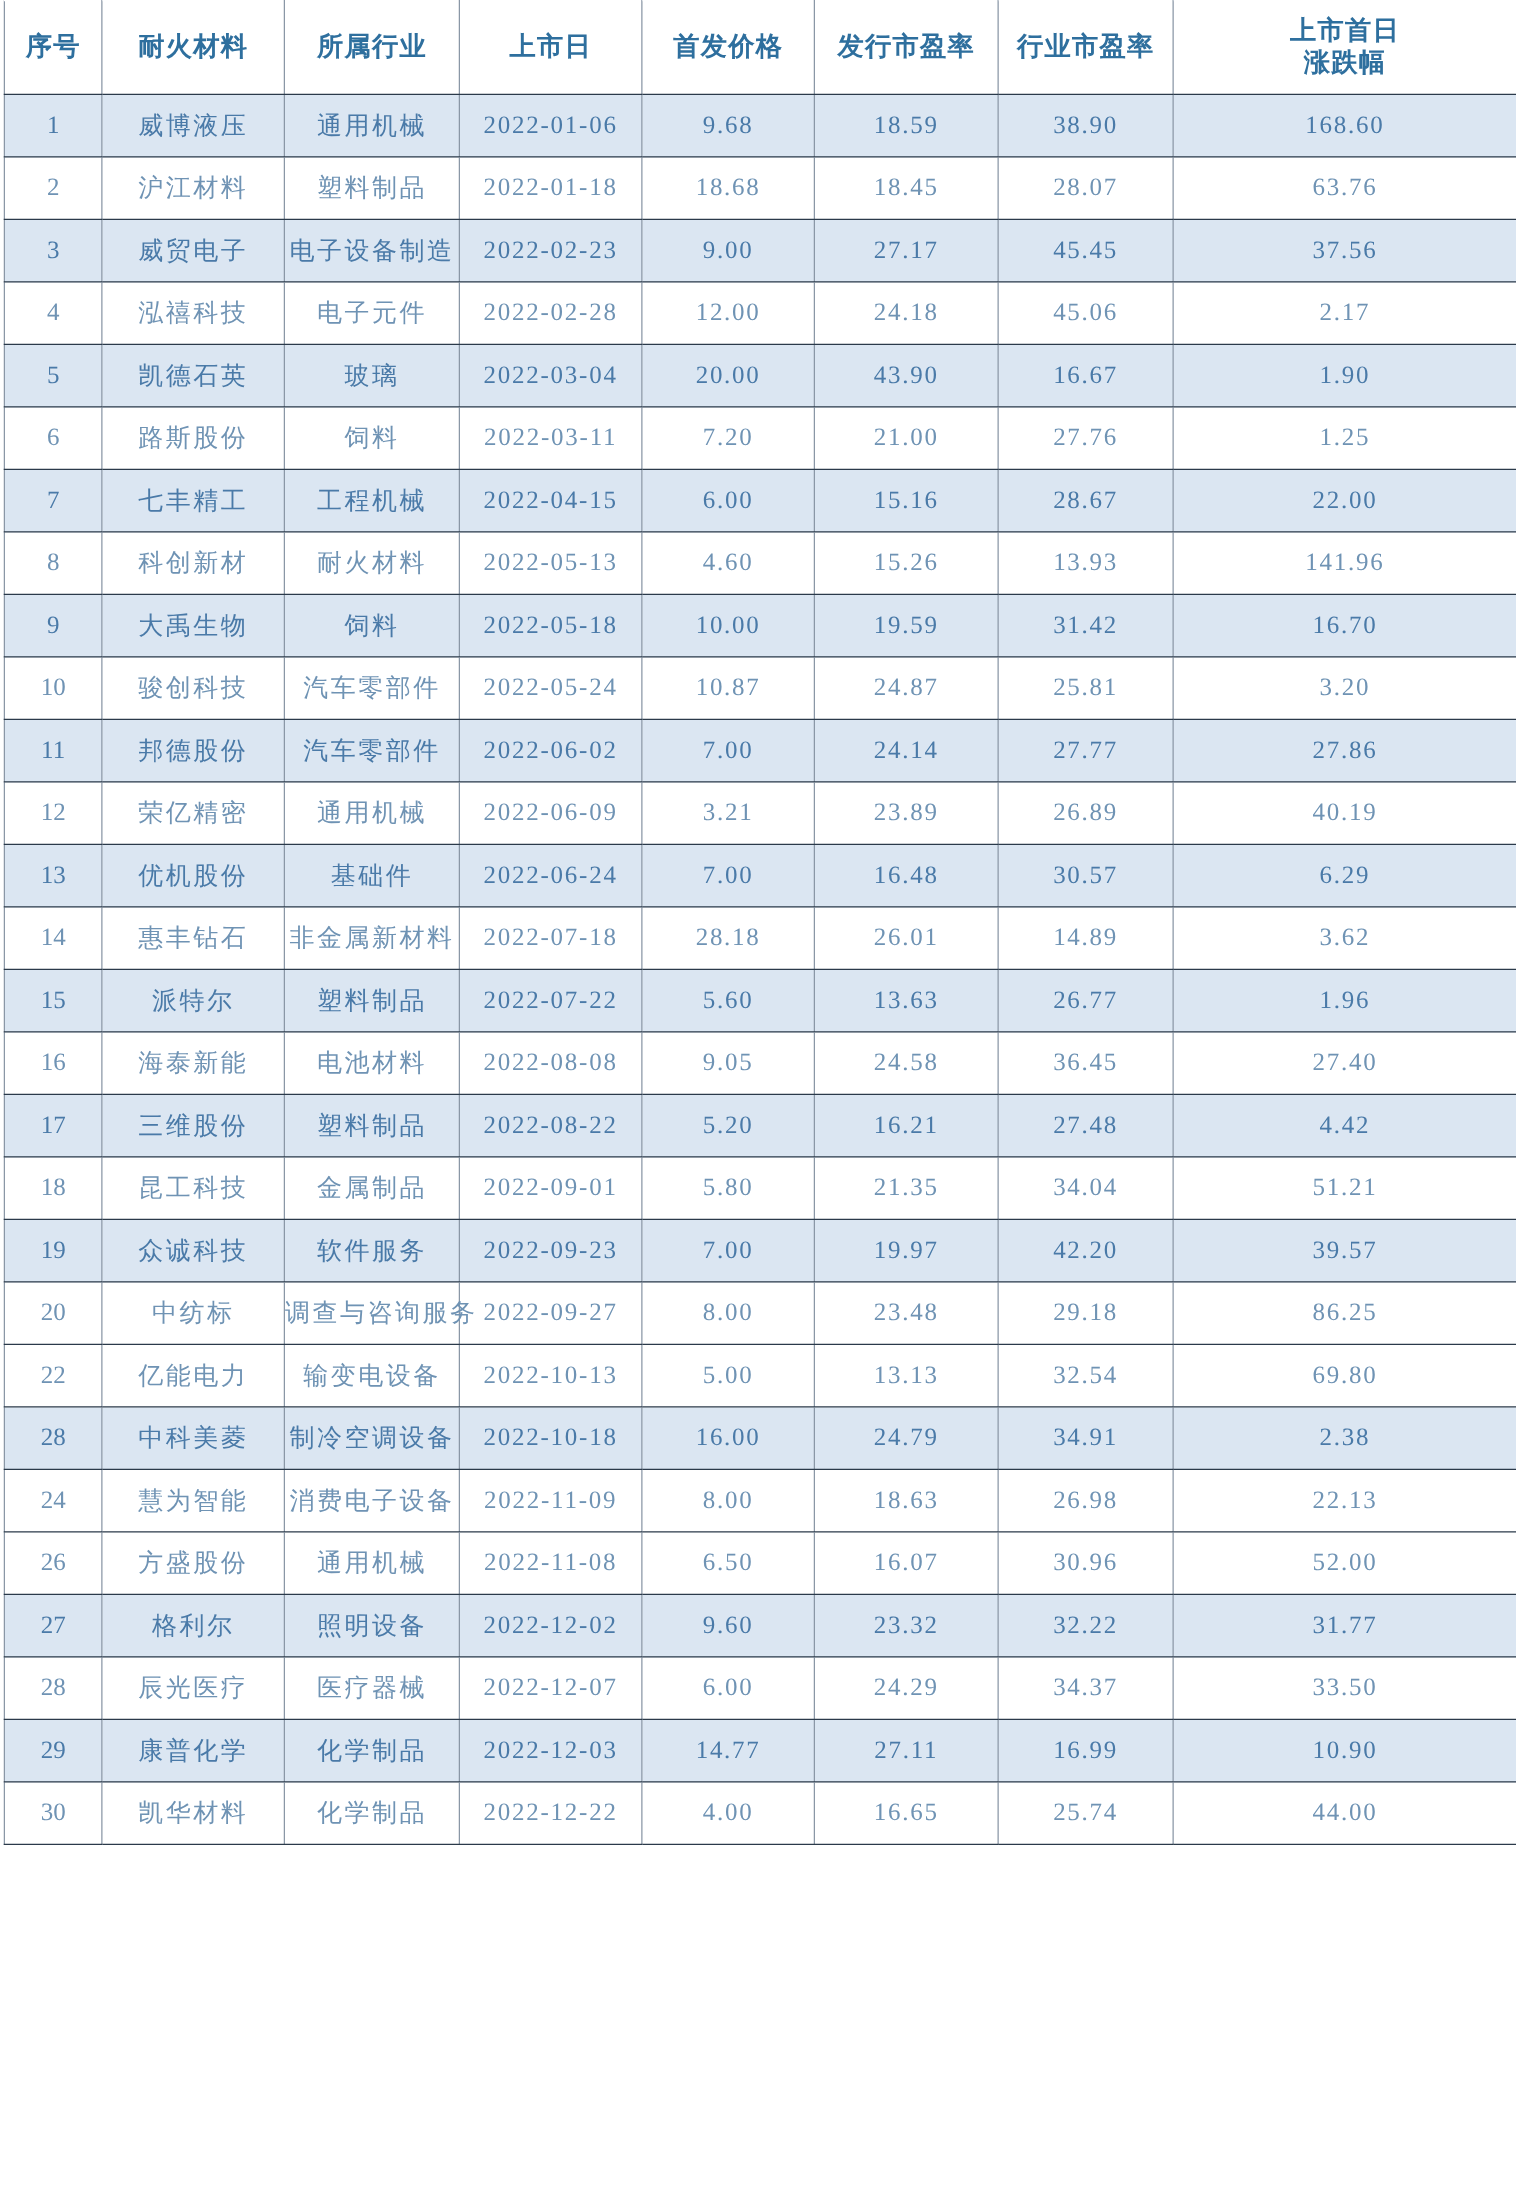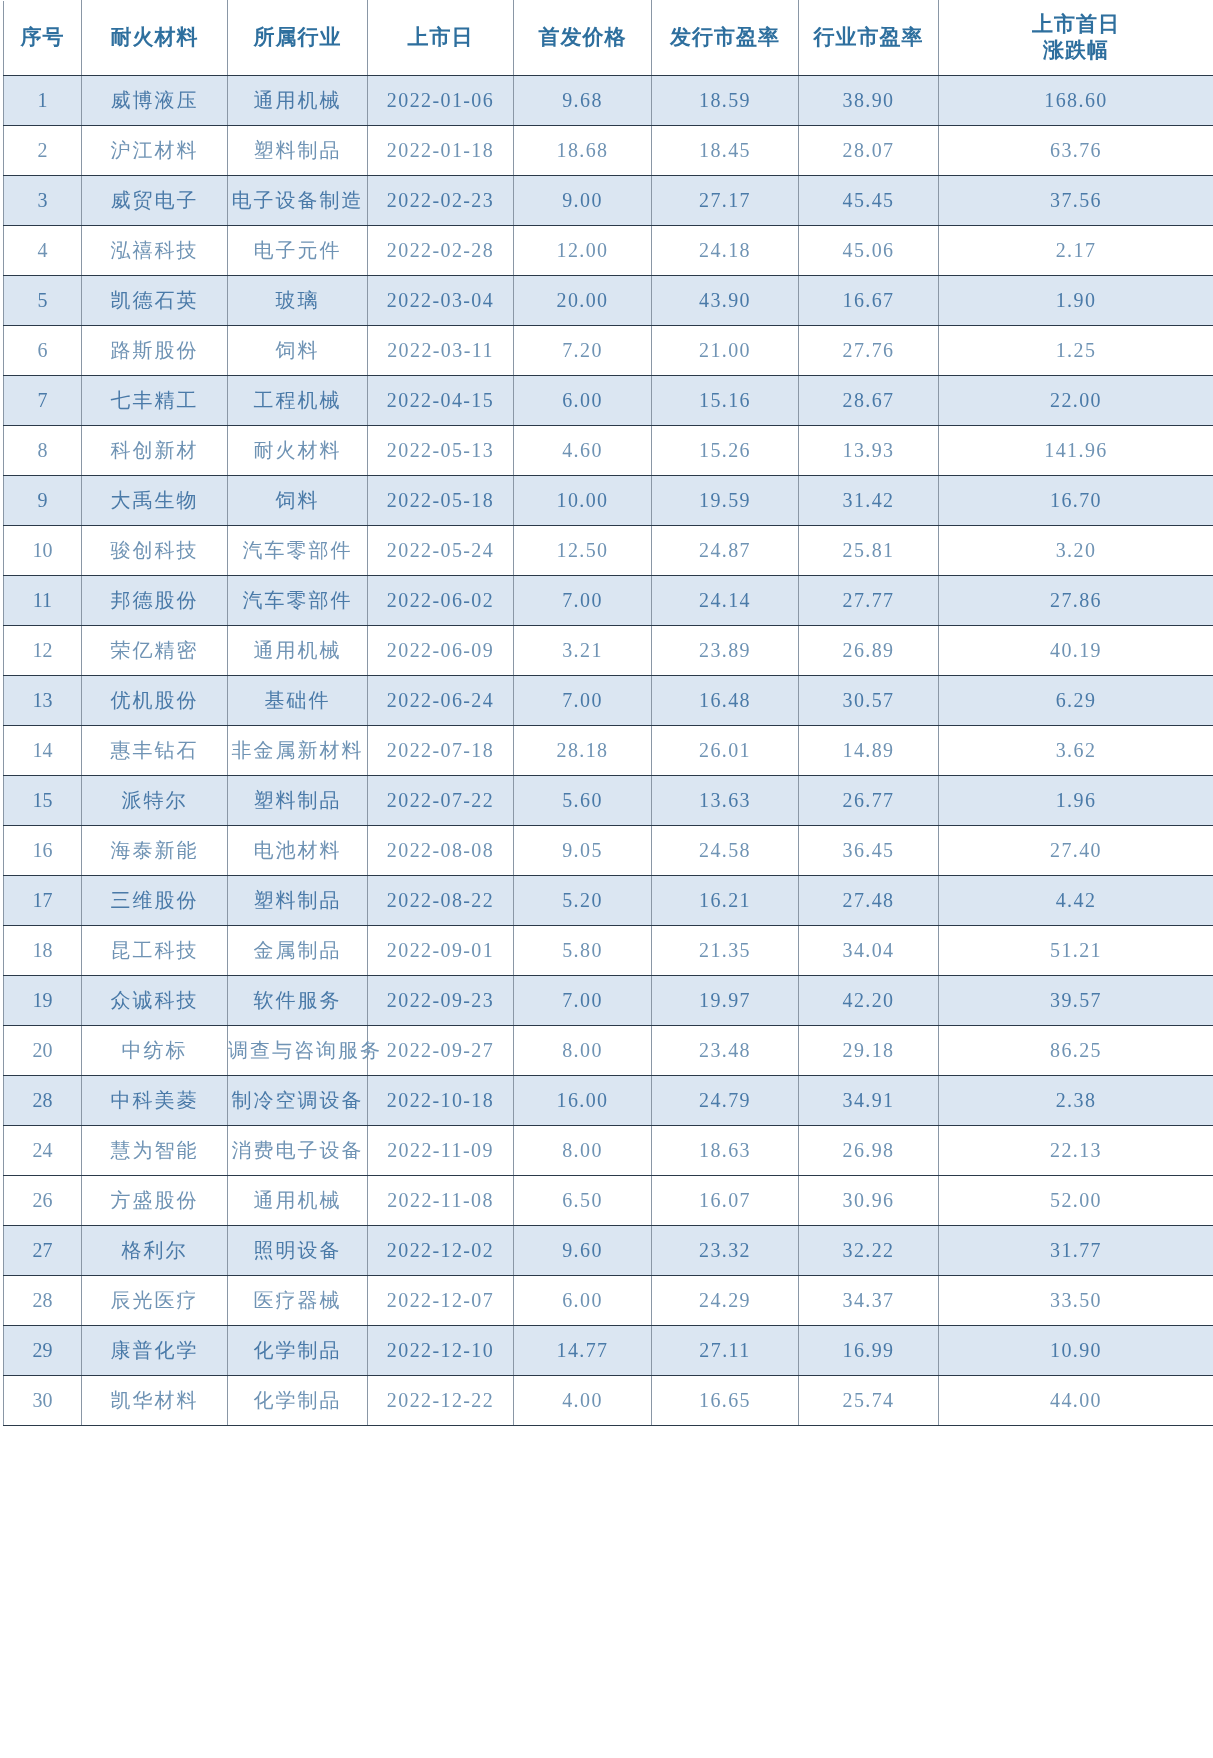--- a/index.html
+++ b/index.html
@@ -220,21 +220,21 @@
           <td class="num">10.00</td>
           <td class="num">19.59</td>
           <td class="num">31.42</td>
           <td class="num">16.70</td>
         </tr>
         <tr class="even">
           <td class="idx">10</td>
           <td class="cn">骏创科技</td>
           <td class="cn">汽车零部件</td>
           <td class="num">2022-05-24</td>
-          <td class="num">12.50</td>
+          <td class="num">10.87</td>
           <td class="num">24.87</td>
           <td class="num">25.81</td>
           <td class="num">3.20</td>
         </tr>
         <tr class="odd">
           <td class="idx">11</td>
           <td class="cn">邦德股份</td>
           <td class="cn">汽车零部件</td>
           <td class="num">2022-06-02</td>
           <td class="num">7.00</td>
@@ -325,20 +325,30 @@
         <tr class="even">
           <td class="idx">20</td>
           <td class="cn">中纺标</td>
           <td class="cn">调查与咨询服务</td>
           <td class="num">2022-09-27</td>
           <td class="num">8.00</td>
           <td class="num">23.48</td>
           <td class="num">29.18</td>
           <td class="num">86.25</td>
         </tr>
+        <tr class="even">
+          <td class="idx">22</td>
+          <td class="cn">亿能电力</td>
+          <td class="cn">输变电设备</td>
+          <td class="num">2022-10-13</td>
+          <td class="num">5.00</td>
+          <td class="num">13.13</td>
+          <td class="num">32.54</td>
+          <td class="num">69.80</td>
+        </tr>
         <tr class="odd">
           <td class="idx">28</td>
           <td class="cn">中科美菱</td>
           <td class="cn">制冷空调设备</td>
           <td class="num">2022-10-18</td>
           <td class="num">16.00</td>
           <td class="num">24.79</td>
           <td class="num">34.91</td>
           <td class="num">2.38</td>
         </tr>
@@ -379,21 +389,21 @@
           <td class="num">2022-12-07</td>
           <td class="num">6.00</td>
           <td class="num">24.29</td>
           <td class="num">34.37</td>
           <td class="num">33.50</td>
         </tr>
         <tr class="odd">
           <td class="idx">29</td>
           <td class="cn">康普化学</td>
           <td class="cn">化学制品</td>
-          <td class="num">2022-12-10</td>
+          <td class="num">2022-12-03</td>
           <td class="num">14.77</td>
           <td class="num">27.11</td>
           <td class="num">16.99</td>
           <td class="num">10.90</td>
         </tr>
         <tr class="even">
           <td class="idx">30</td>
           <td class="cn">凯华材料</td>
           <td class="cn">化学制品</td>
           <td class="num">2022-12-22</td>

